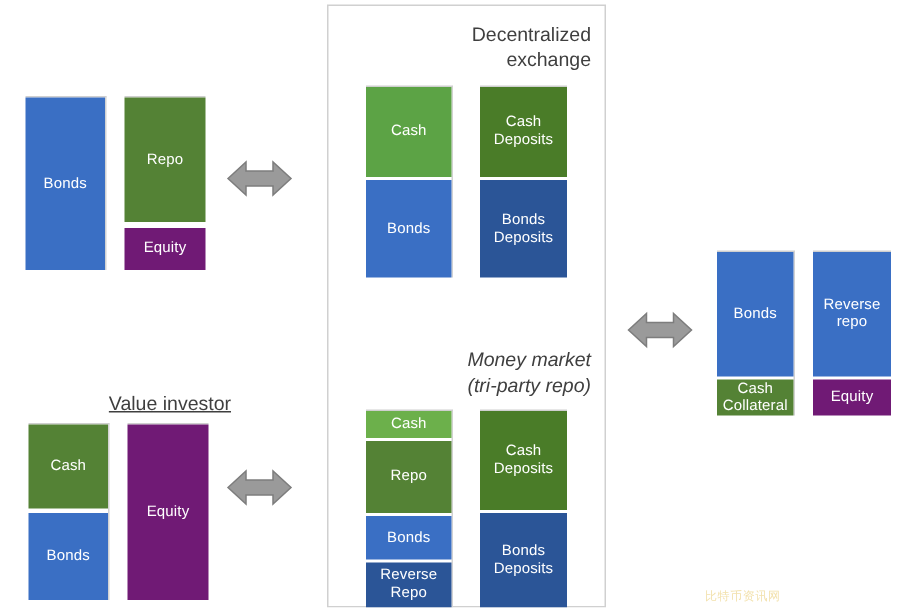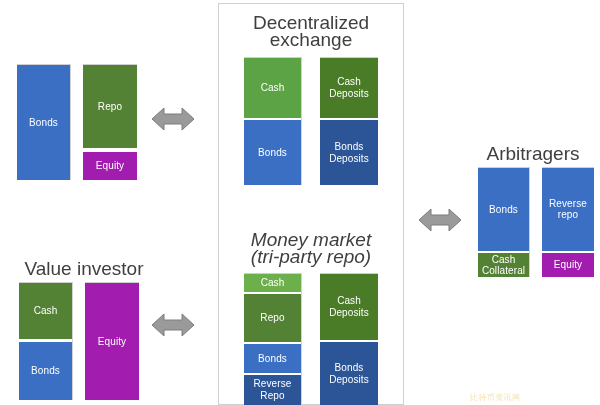--- a/index.html
+++ b/index.html
@@ -15,22 +15,22 @@
     font-family: "Liberation Sans", sans-serif;
     color: #3a3a3a;
   }
 
   
   .panel { position: absolute; }
 
   .panel-title {
     position: absolute;
     width: 100%;
-    text-align: center;
-    font-size: 19px;
+    text-align: right;
+    font-size: 13px;
     line-height: 17px;
     color: #3f3f3f;
     font-family: "Liberation Sans", sans-serif;
     white-space: pre-line;
   }
 
   .chart {
     position: absolute;
     display: flex;
     justify-content: space-between;
@@ -63,21 +63,21 @@
     overflow: hidden;
   }
 
   
   .c-blue        { background: #3a6fc4; }
   .c-blue-dark   { background: #2b5597; }
   .c-green       { background: #5ca345; }
   .c-green-dark  { background: #4a7c28; }
   .c-green-mid   { background: #548235; }
   .c-green-light { background: #6cb04b; }
-  .c-purple      { background: #a21caf; }
+  .c-purple      { background: #701a75; }
 
   
   .dex-box {
     position: absolute;
     box-sizing: border-box;
     border: 1px solid #d0d0d0;
     background: #ffffff;
   }
 
   
@@ -113,21 +113,21 @@
   </div>
 </div>
 
 <div class="arrow" style="left:150px; top:102px; width:46px; height:34px;">
   <svg width="46" height="34" viewBox="0 0 46 34">
     <polygon points="2,17 14,6 14,12 32,12 32,6 44,17 32,28 32,22 14,22 14,28" fill="#9a9a9a" stroke="#7d7d7d" stroke-width="1"></polygon>
   </svg>
 </div>
 
 <div class="panel" style="left:14px; top:260px; width:140px; height:145px;">
-  <div class="panel-title" style="top:0;">Value investor</div>
+  <div class="panel-title" style="top:0;text-decoration:underline;">Value investor</div>
   <div class="chart" style="left:5px; top:22px; width:120px; height:118px;">
     <div class="col axis-right" style="width:54px;">
       <div class="block c-green-mid" style="height:48%;">Cash</div>
       <div style="height:2%"></div>
       <div class="block c-blue" style="height:50%;">Bonds</div>
     </div>
     <div class="col" style="width:54px;">
       <div class="block c-purple" style="height:100%;">Equity</div>
     </div>
   </div>
@@ -184,21 +184,20 @@
   </div>
 </div>
 
 <div class="arrow" style="left:417px; top:203px; width:46px; height:34px;">
   <svg width="46" height="34" viewBox="0 0 46 34">
     <polygon points="2,17 14,6 14,12 32,12 32,6 44,17 32,28 32,22 14,22 14,28" fill="#9a9a9a" stroke="#7d7d7d" stroke-width="1"></polygon>
   </svg>
 </div>
 
 <div class="panel" style="left:470px; top:145px; width:126px; height:140px;">
-  <div class="panel-title" style="top:0;">Arbitragers</div>
   <div class="chart" style="left:8px; top:22px; width:116px; height:110px;">
     <div class="col axis-right" style="width:52px;">
       <div class="block c-blue" style="height:76%;">Bonds</div>
       <div style="height:2%"></div>
       <div class="block c-green-mid" style="height:22%;">Cash
 Collateral</div>
     </div>
     <div class="col" style="width:52px;">
       <div class="block c-blue" style="height:76%;">Reverse
 repo</div>

